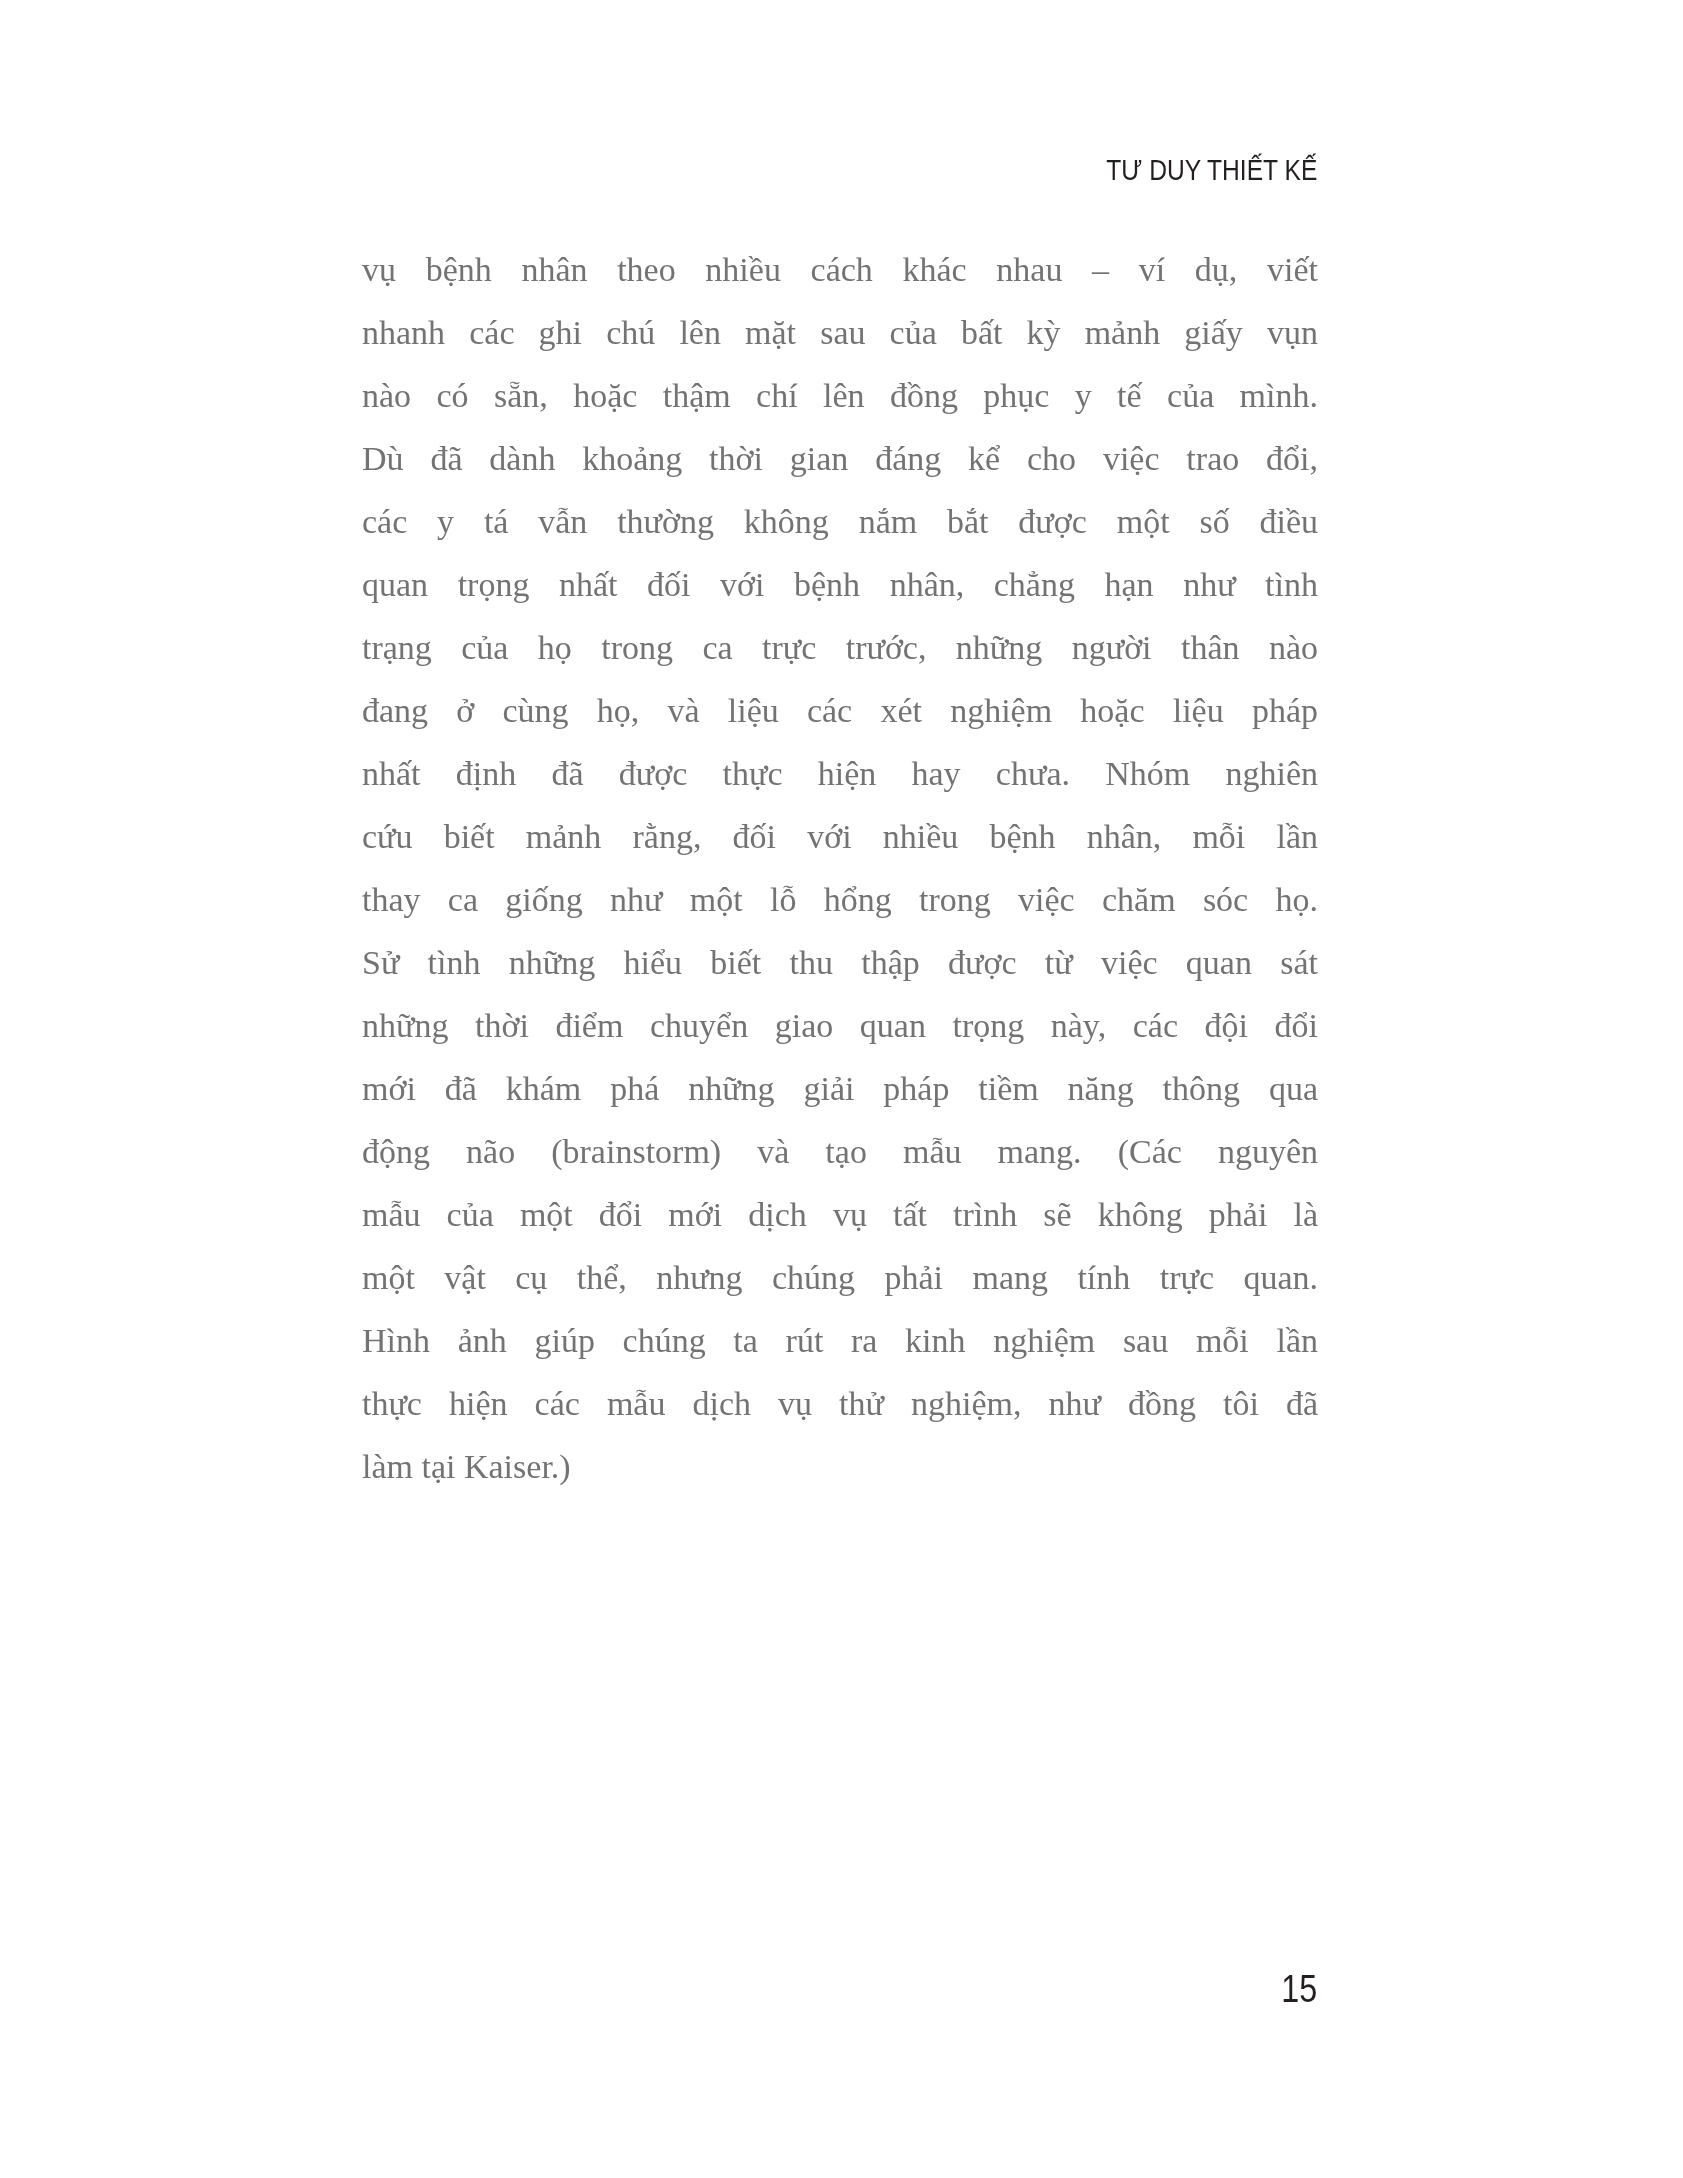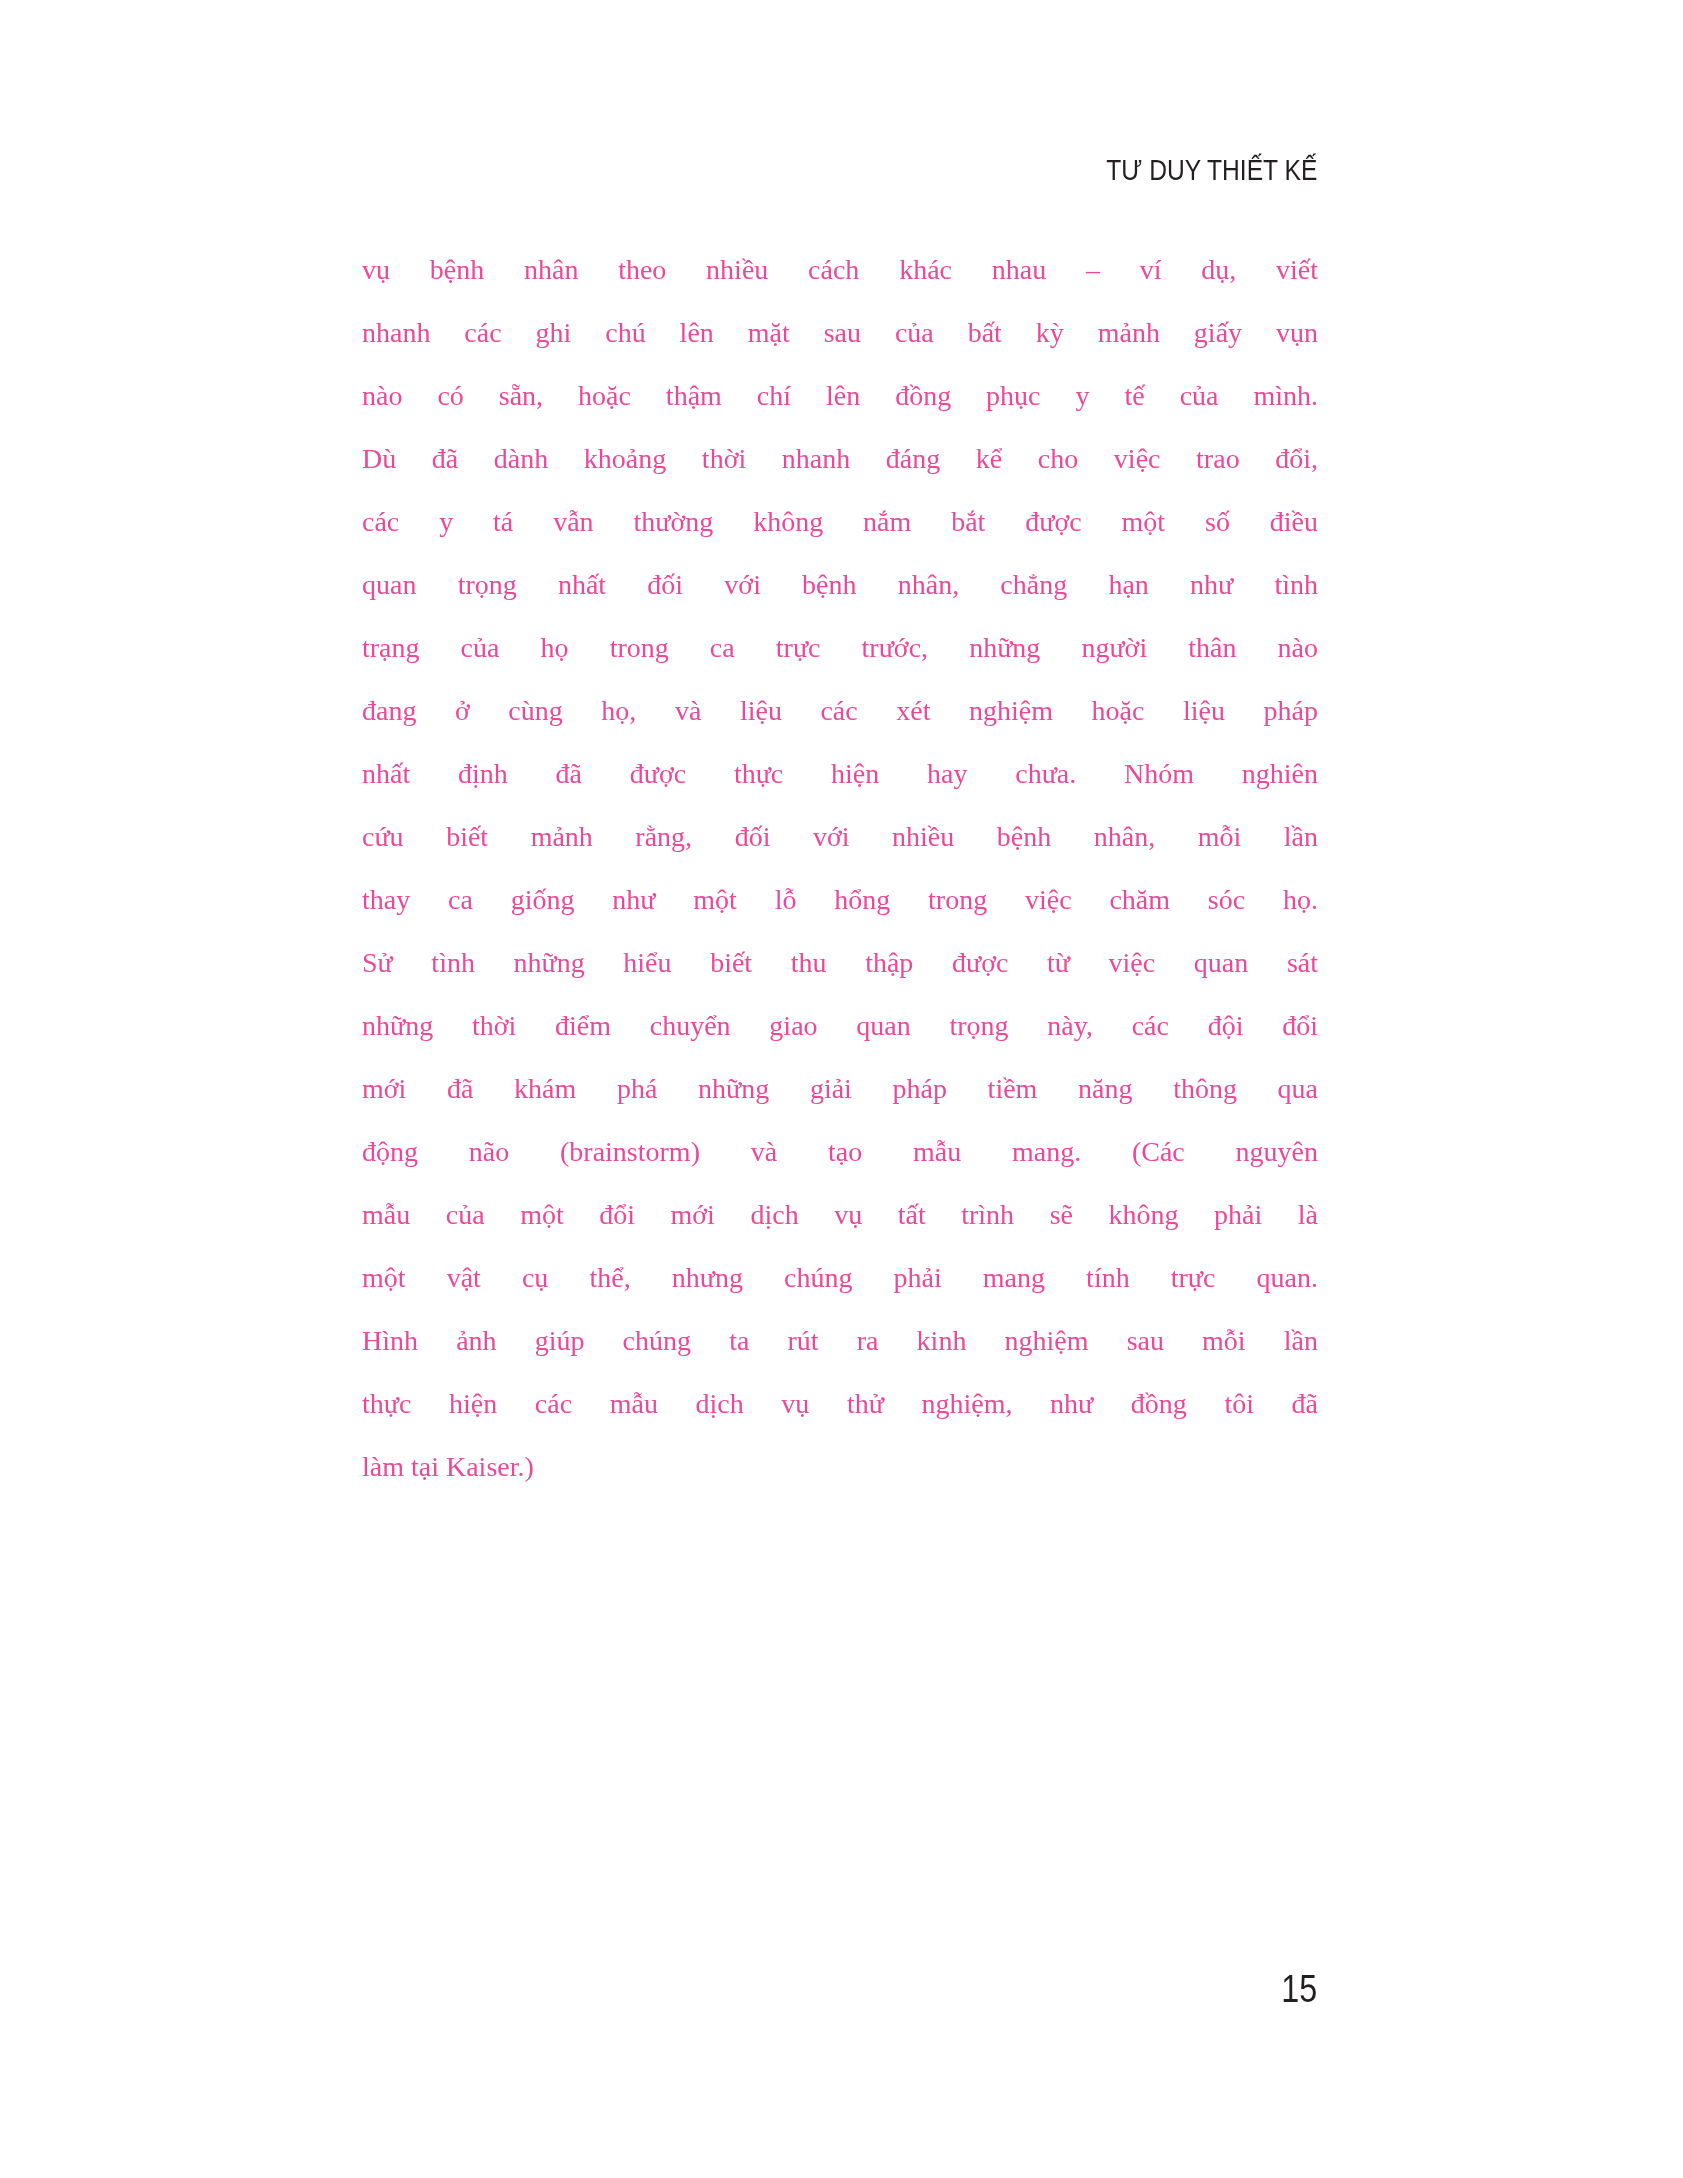--- a/index.html
+++ b/index.html
@@ -25,23 +25,23 @@
       transform-origin: right center;
       color: #231f20;
       white-space: nowrap;
     }
     .body-text {
       position: absolute;
       top: 238px;
       left: 362px;
       width: 956px;
       font-family: "Liberation Serif", serif;
-      font-size: 28px;
+      font-size: 34px;
       line-height: 63px;
-      color: #ec4899;
+      color: #737373;
     }
     .line {
       display: block;
       white-space: nowrap;
       text-align: justify;
       text-align-last: justify;
       height: 63px;
     }
     .line.last {
       text-align-last: left;
@@ -59,21 +59,21 @@
   </style>
 </head>
 <body>
 
 <div class="running-header">TƯ DUY THIẾT KẾ</div>
 
 <div class="body-text">
   <span class="line">vụ bệnh nhân theo nhiều cách khác nhau – ví dụ, viết</span>
   <span class="line">nhanh các ghi chú lên mặt sau của bất kỳ mảnh giấy vụn</span>
   <span class="line">nào có sẵn, hoặc thậm chí lên đồng phục y tế của mình.</span>
-  <span class="line">Dù đã dành khoảng thời nhanh đáng kể cho việc trao đổi,</span>
+  <span class="line">Dù đã dành khoảng thời gian đáng kể cho việc trao đổi,</span>
   <span class="line">các y tá vẫn thường không nắm bắt được một số điều</span>
   <span class="line">quan trọng nhất đối với bệnh nhân, chẳng hạn như tình</span>
   <span class="line">trạng của họ trong ca trực trước, những người thân nào</span>
   <span class="line">đang ở cùng họ, và liệu các xét nghiệm hoặc liệu pháp</span>
   <span class="line">nhất định đã được thực hiện hay chưa. Nhóm nghiên</span>
   <span class="line">cứu biết mảnh rằng, đối với nhiều bệnh nhân, mỗi lần</span>
   <span class="line">thay ca giống như một lỗ hổng trong việc chăm sóc họ.</span>
   <span class="line">Sử tình những hiểu biết thu thập được từ việc quan sát</span>
   <span class="line">những thời điểm chuyển giao quan trọng này, các đội đổi</span>
   <span class="line">mới đã khám phá những giải pháp tiềm năng thông qua</span>

